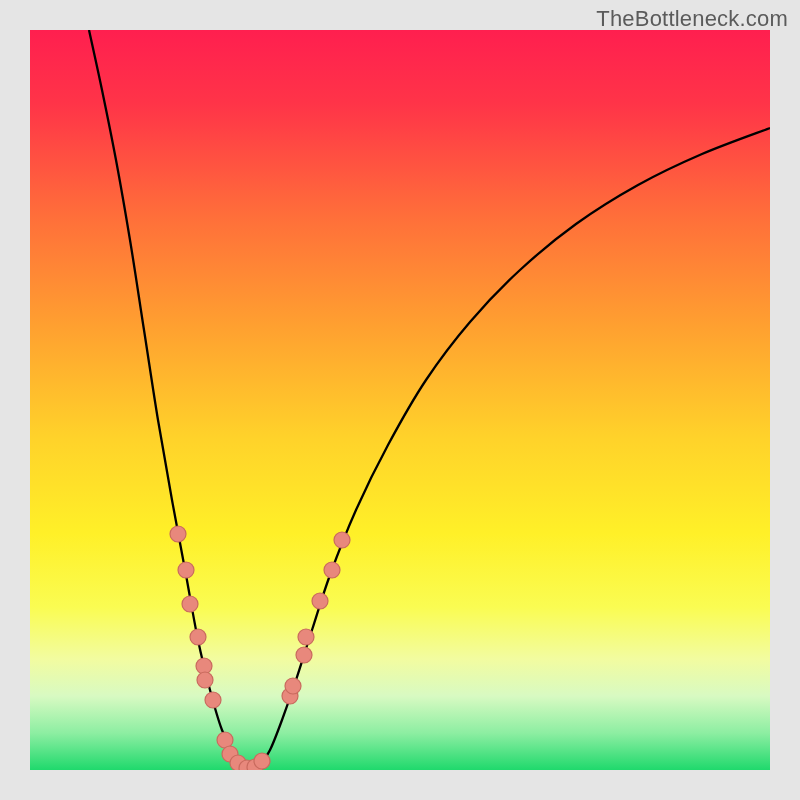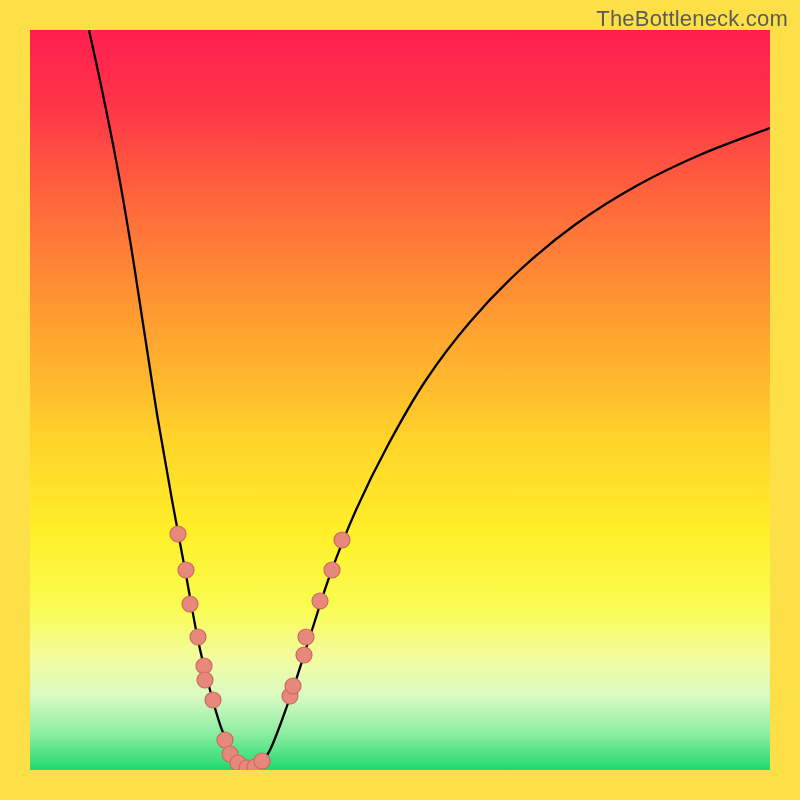--- a/index.html
+++ b/index.html
@@ -10,21 +10,21 @@
     overflow: hidden;
     background: #000;
     font-family: Arial, Helvetica, sans-serif;
   }
   .frame {
     position: absolute;
     left: 0;
     top: 0;
     width: 800px;
     height: 800px;
-    background: #fde047;
+    background: #e5e5e5;
   }
   .plot-area {
     position: absolute;
     left: 30px;
     top: 30px;
     width: 740px;
     height: 740px;
     overflow: hidden;
   }
   .gradient {

